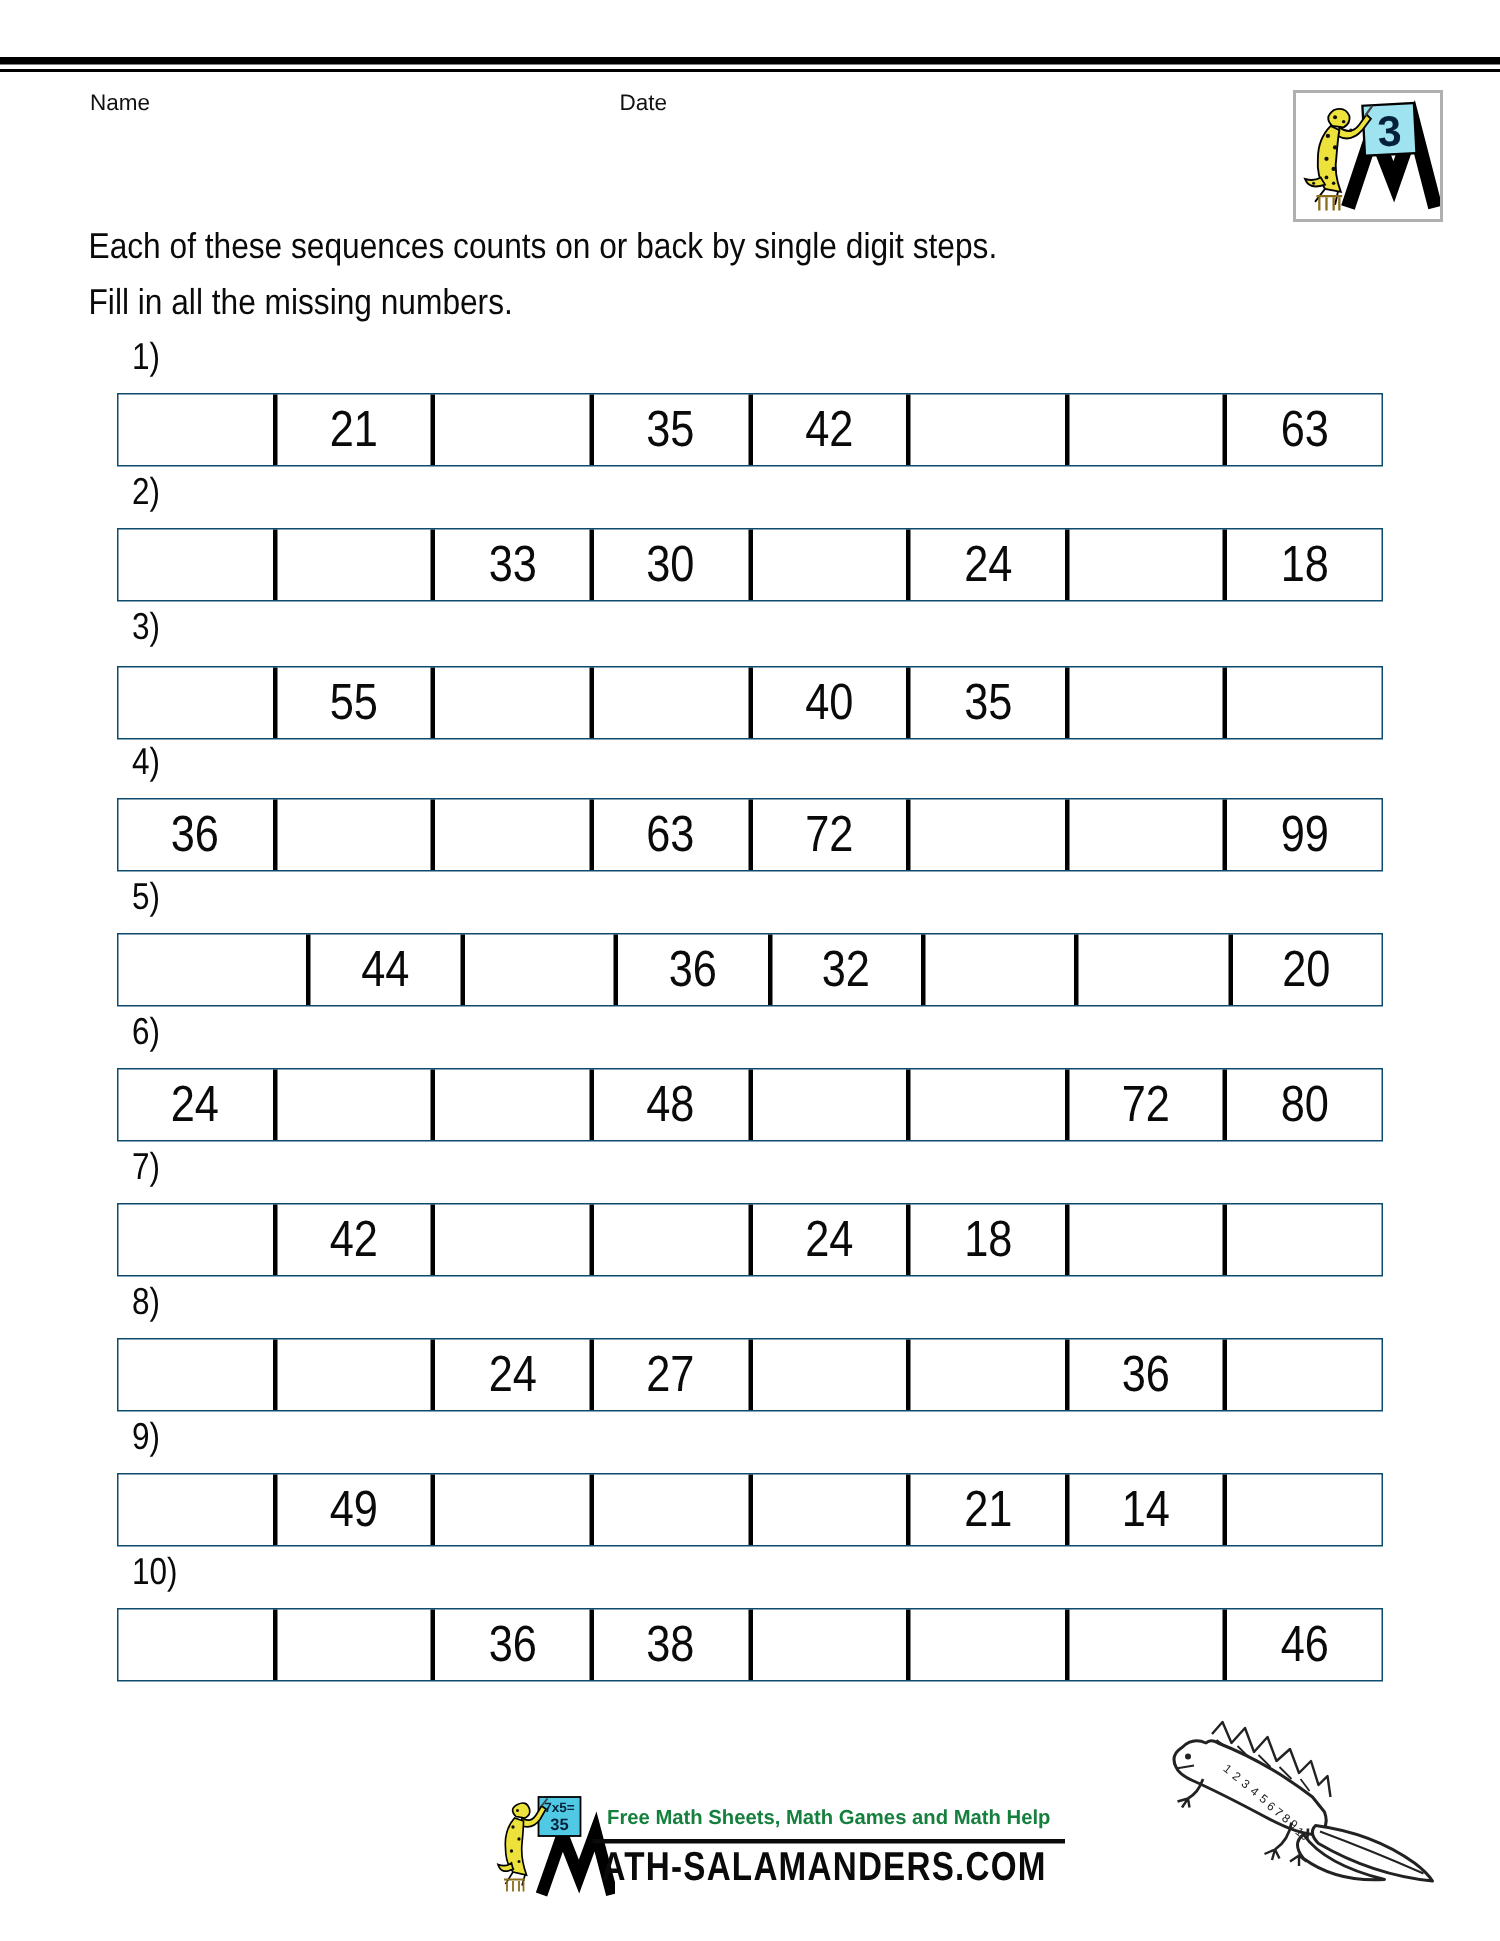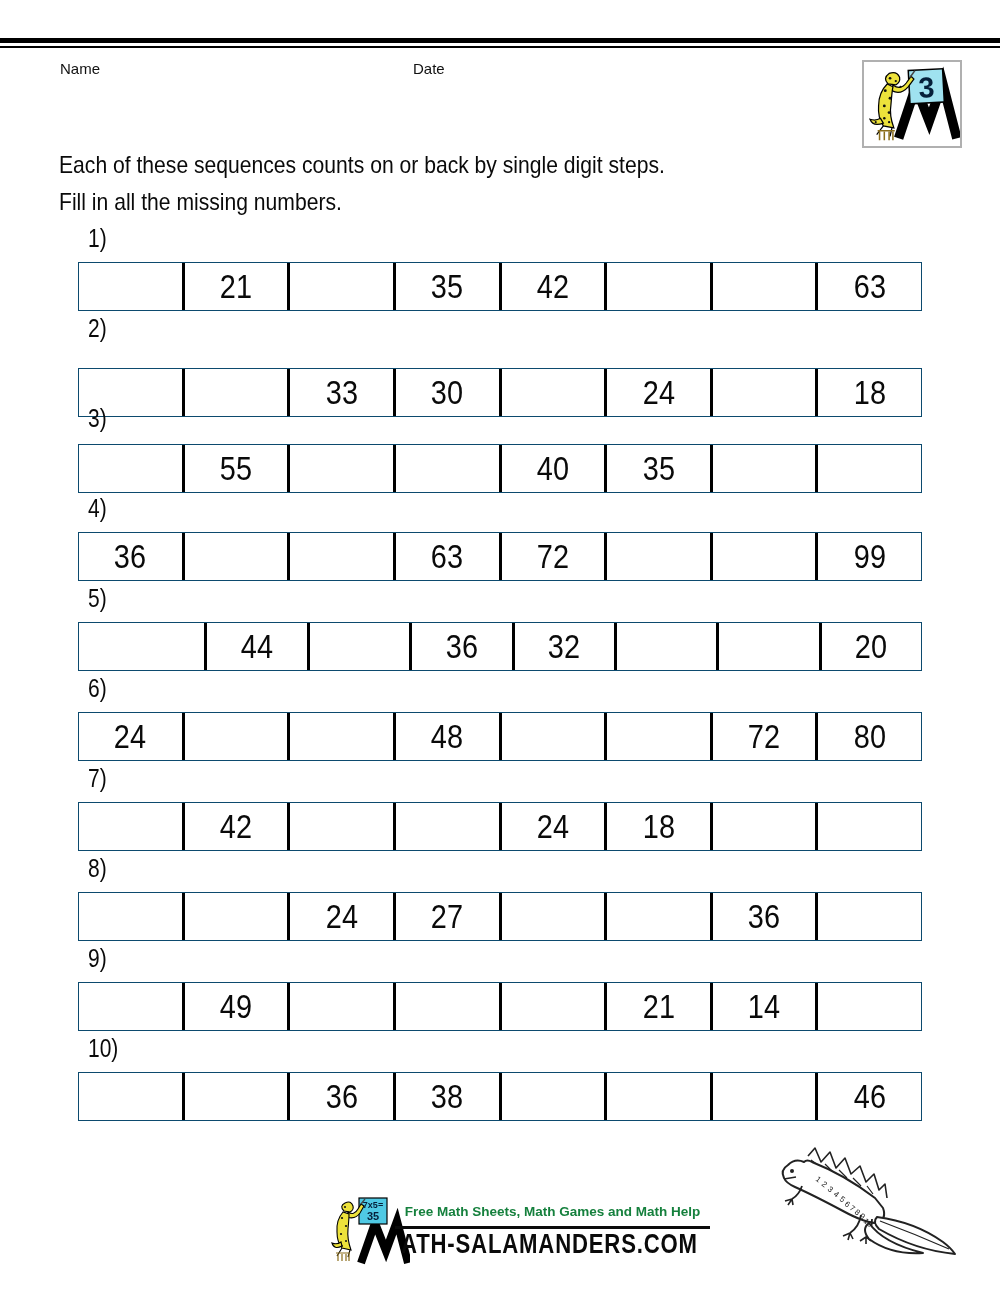--- a/index.html
+++ b/index.html
@@ -113,21 +113,21 @@
           <span class="num"></span>
         </div>
         <div class="seq-cell">
           <span class="num"></span>
         </div>
         <div class="seq-cell">
           <span class="num">63</span>
         </div>
       </div>
       <div class="prob-label" style="top: 314px;">2)</div>
-      <div class="seq-table" style="top: 352px; margin-top: 16px;">
+      <div class="seq-table" style="top: 352px;">
         <div class="seq-cell">
           <span class="num"></span>
         </div>
         <div class="seq-cell">
           <span class="num"></span>
         </div>
         <div class="seq-cell">
           <span class="num">33</span>
         </div>
         <div class="seq-cell">

